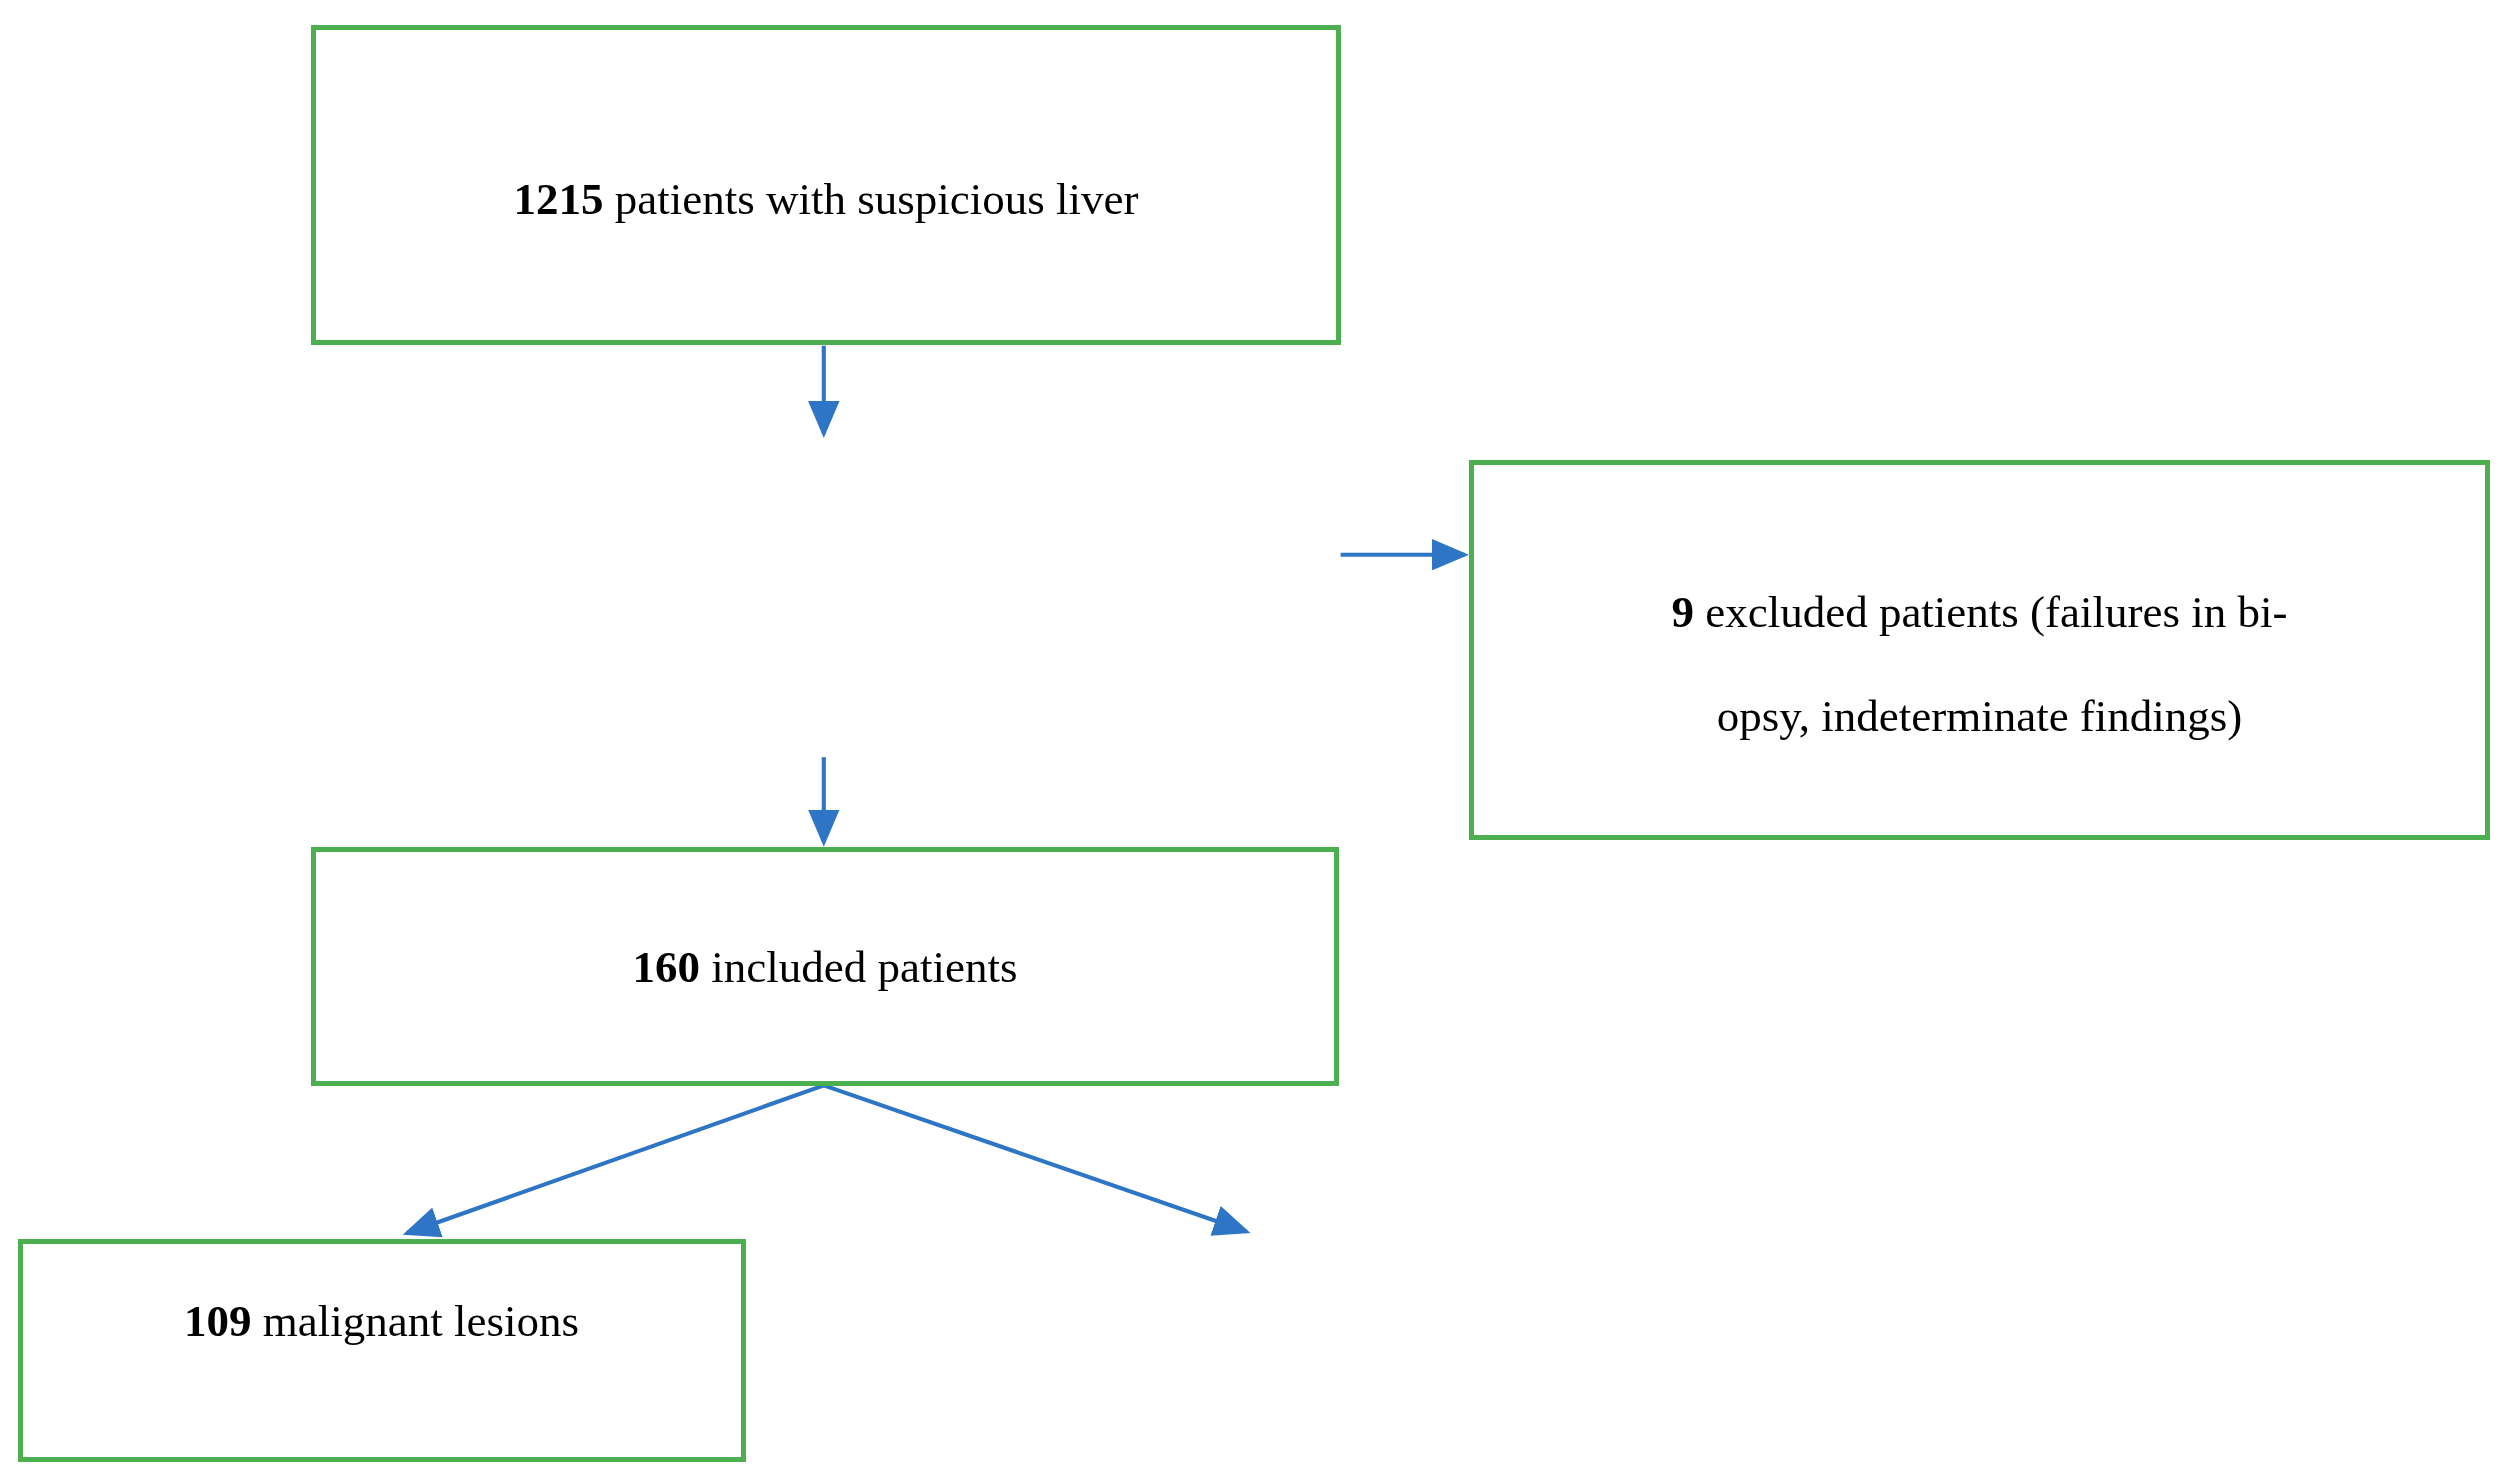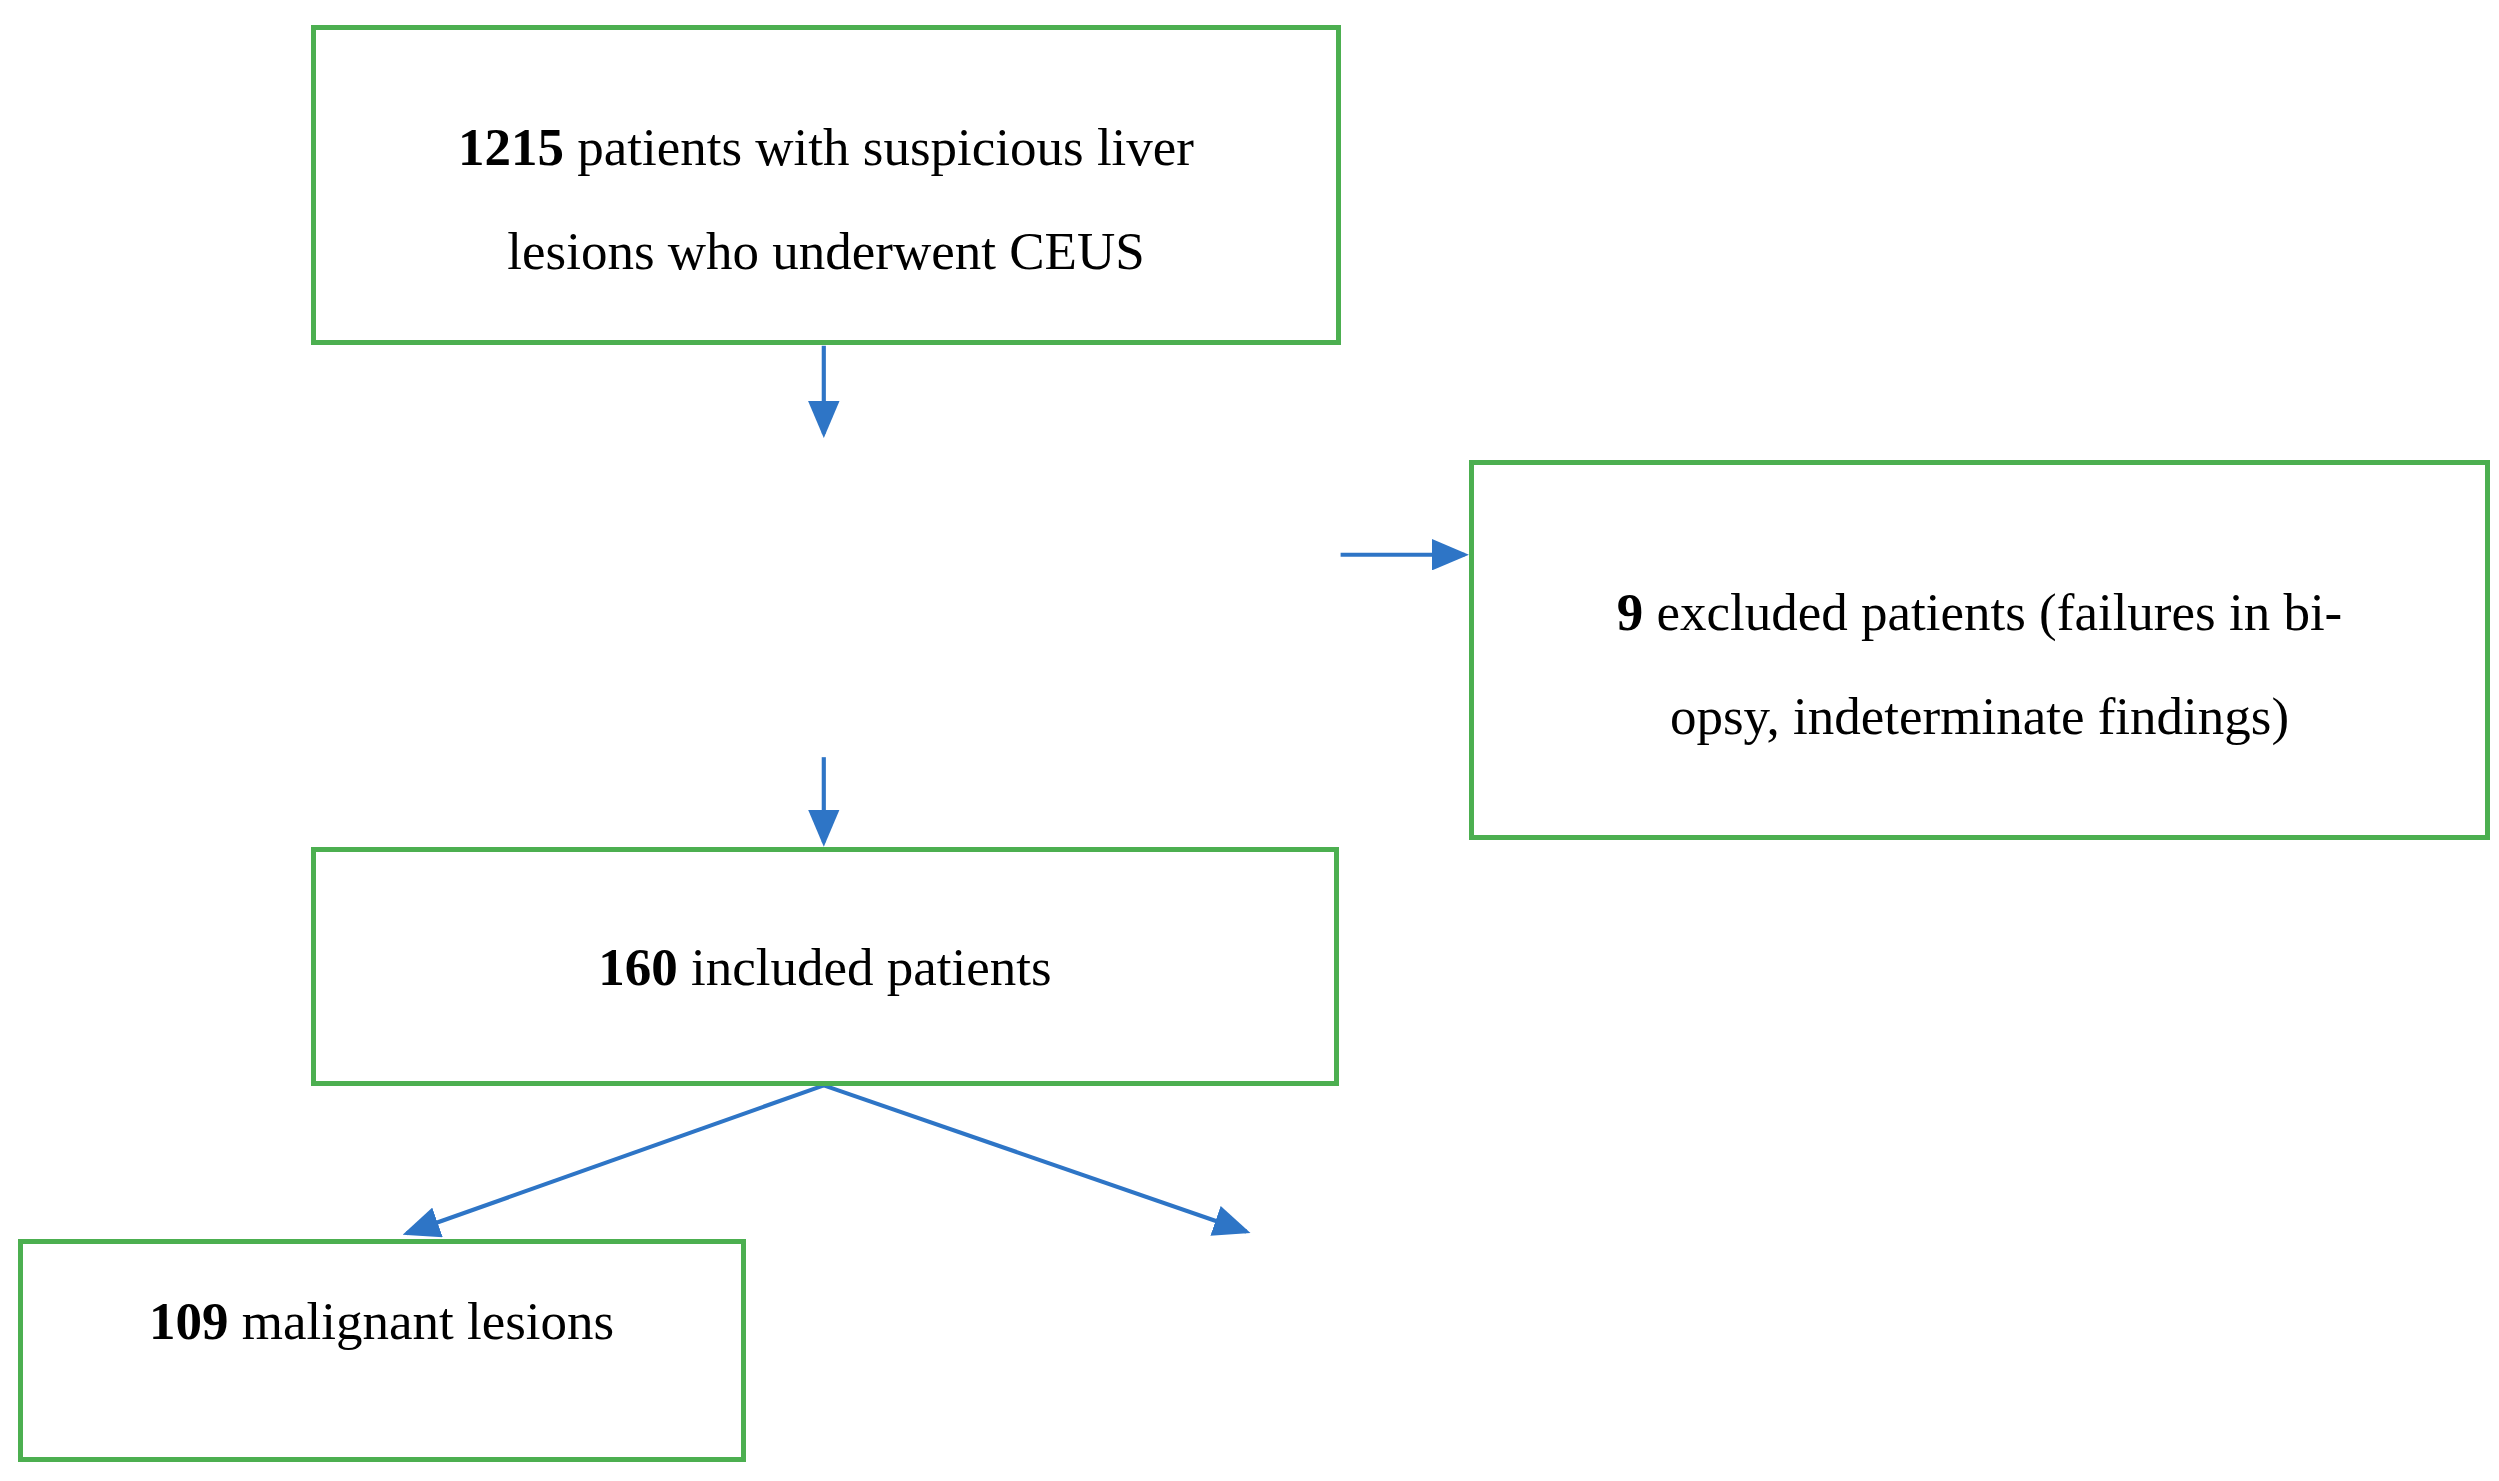--- a/index.html
+++ b/index.html
@@ -38,21 +38,21 @@
     border:5.5px solid var(--box-border);
     background:var(--bg);
     box-sizing:border-box;
     display:flex;
     align-items:center;
     justify-content:center;
     text-align:center;
   }
   .txt{
     width:100%;
-    font-size:53px;
+    font-size:45px;
     line-height:104px;
   }
   .line{white-space:nowrap;}
   .num{font-weight:700;}
   .pad-down{padding-top:28px;}
   .lift{padding-bottom:59px;}
 </style>
 </head>
 <body>
 
@@ -67,21 +67,20 @@
     <line x1="891" y1="374" x2="891" y2="469" marker-end="url(#arrowhead)"></line>
     <line x1="891" y1="819" x2="891" y2="911" marker-end="url(#arrowhead)"></line>
     <line x1="1450" y1="600" x2="1584" y2="600" marker-end="url(#arrowhead)"></line>
     <line x1="891" y1="1174" x2="440" y2="1334" marker-end="url(#arrowhead)"></line>
     <line x1="891" y1="1174" x2="1348" y2="1332" marker-end="url(#arrowhead)"></line>
   </svg>
 
   <div class="box" style="left:311px;top:25px;width:1030px;height:320px">
     <div class="txt pad-down">
       <div class="line"><span class="num">1215</span><span> patients with suspicious liver</span></div>
-      <div class="line">lesions who underwent CEUS</div>
     </div>
   </div>
 
 
   <div class="box" style="left:1469px;top:460px;width:1021px;height:380px">
     <div class="txt pad-down">
       <div class="line"><span class="num">9</span><span> excluded patients (failures in bi-</span></div>
       <div class="line">opsy, indeterminate findings)</div>
     </div>
   </div>

